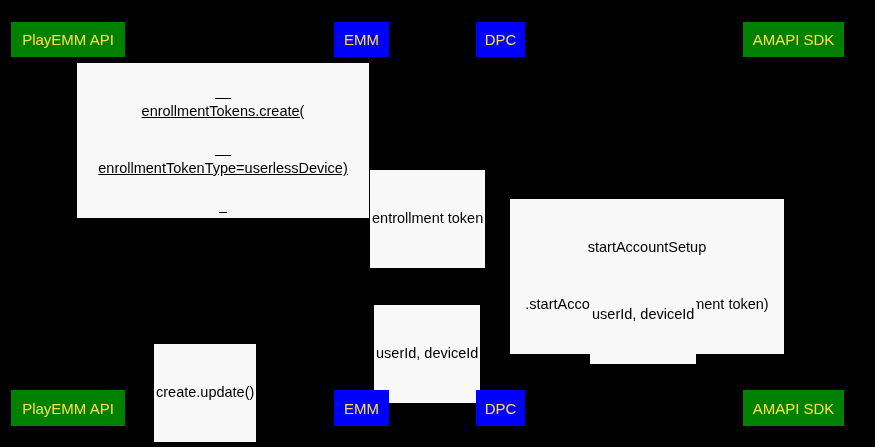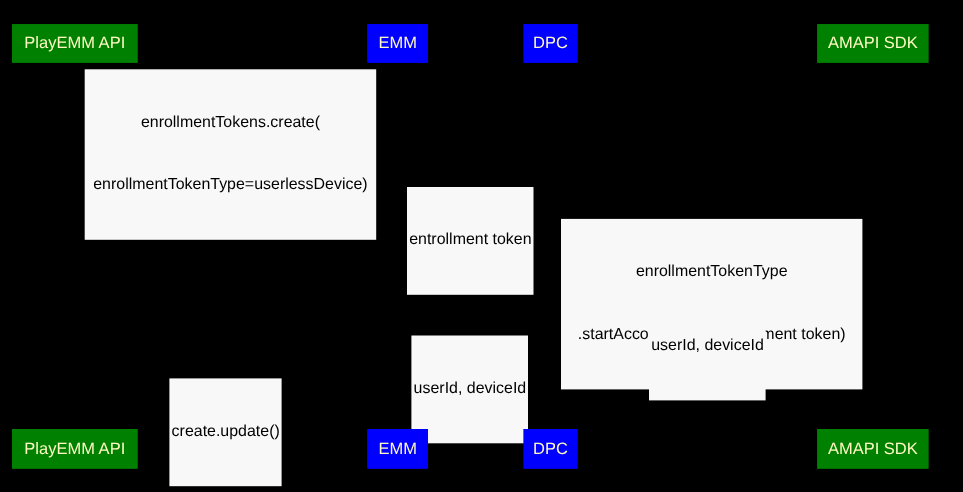--- a/index.html
+++ b/index.html
@@ -18,21 +18,21 @@
     -webkit-font-smoothing: antialiased;
   }
 
   
   .participant {
     position: absolute;
     box-sizing: border-box;
     display: flex;
     align-items: center;
     justify-content: center;
-    color: #fef9c3;
+    color: #fde047;
     font-size: 15px;
     line-height: 1;
     letter-spacing: 0px;
     white-space: nowrap;
     border: 1px solid transparent;
   }
   .participant.green {
     background: #008000;
     border-color: #008000;
   }
@@ -120,32 +120,32 @@
 
   <div class="arrow-line" style="left:500px; top:288px; width:293px;"></div>
   <div class="arrow-head left" style="left:500px; top:284px;"></div>
 
   <div class="arrow-line" style="left:361px; top:327px; width:139px;"></div>
   <div class="arrow-head left" style="left:361px; top:323px;"></div>
 
   <div class="arrow-line" style="left:68px; top:366px; width:293px;"></div>
   <div class="arrow-head left" style="left:68px; top:362px;"></div>
 
-  <div class="msg centered" style="left:77px; top:63px; width:265px;">
+  <div class="msg centered" style="left:77px; top:63px; width:292px;text-decoration:underline;">
     <div>enrollmentTokens.create(</div>
     <div>enrollmentTokenType=userlessDevice)</div>
   </div>
 
 
   <div class="msg" style="left:370px; top:170px;">
     <div>entrollment token</div>
   </div>
 
   <div class="msg centered" style="left:510px; top:199px; width:274px;">
-    <div>enrollmentTokenType</div>
+    <div>startAccountSetup</div>
     <div>.startAccountSetup(entrollment token)</div>
   </div>
 
   <div class="msg" style="left:590px; top:266px;">
     <div>userId, deviceId</div>
   </div>
 
   <div class="msg" style="left:374px; top:305px;">
     <div>userId, deviceId</div>
   </div>

